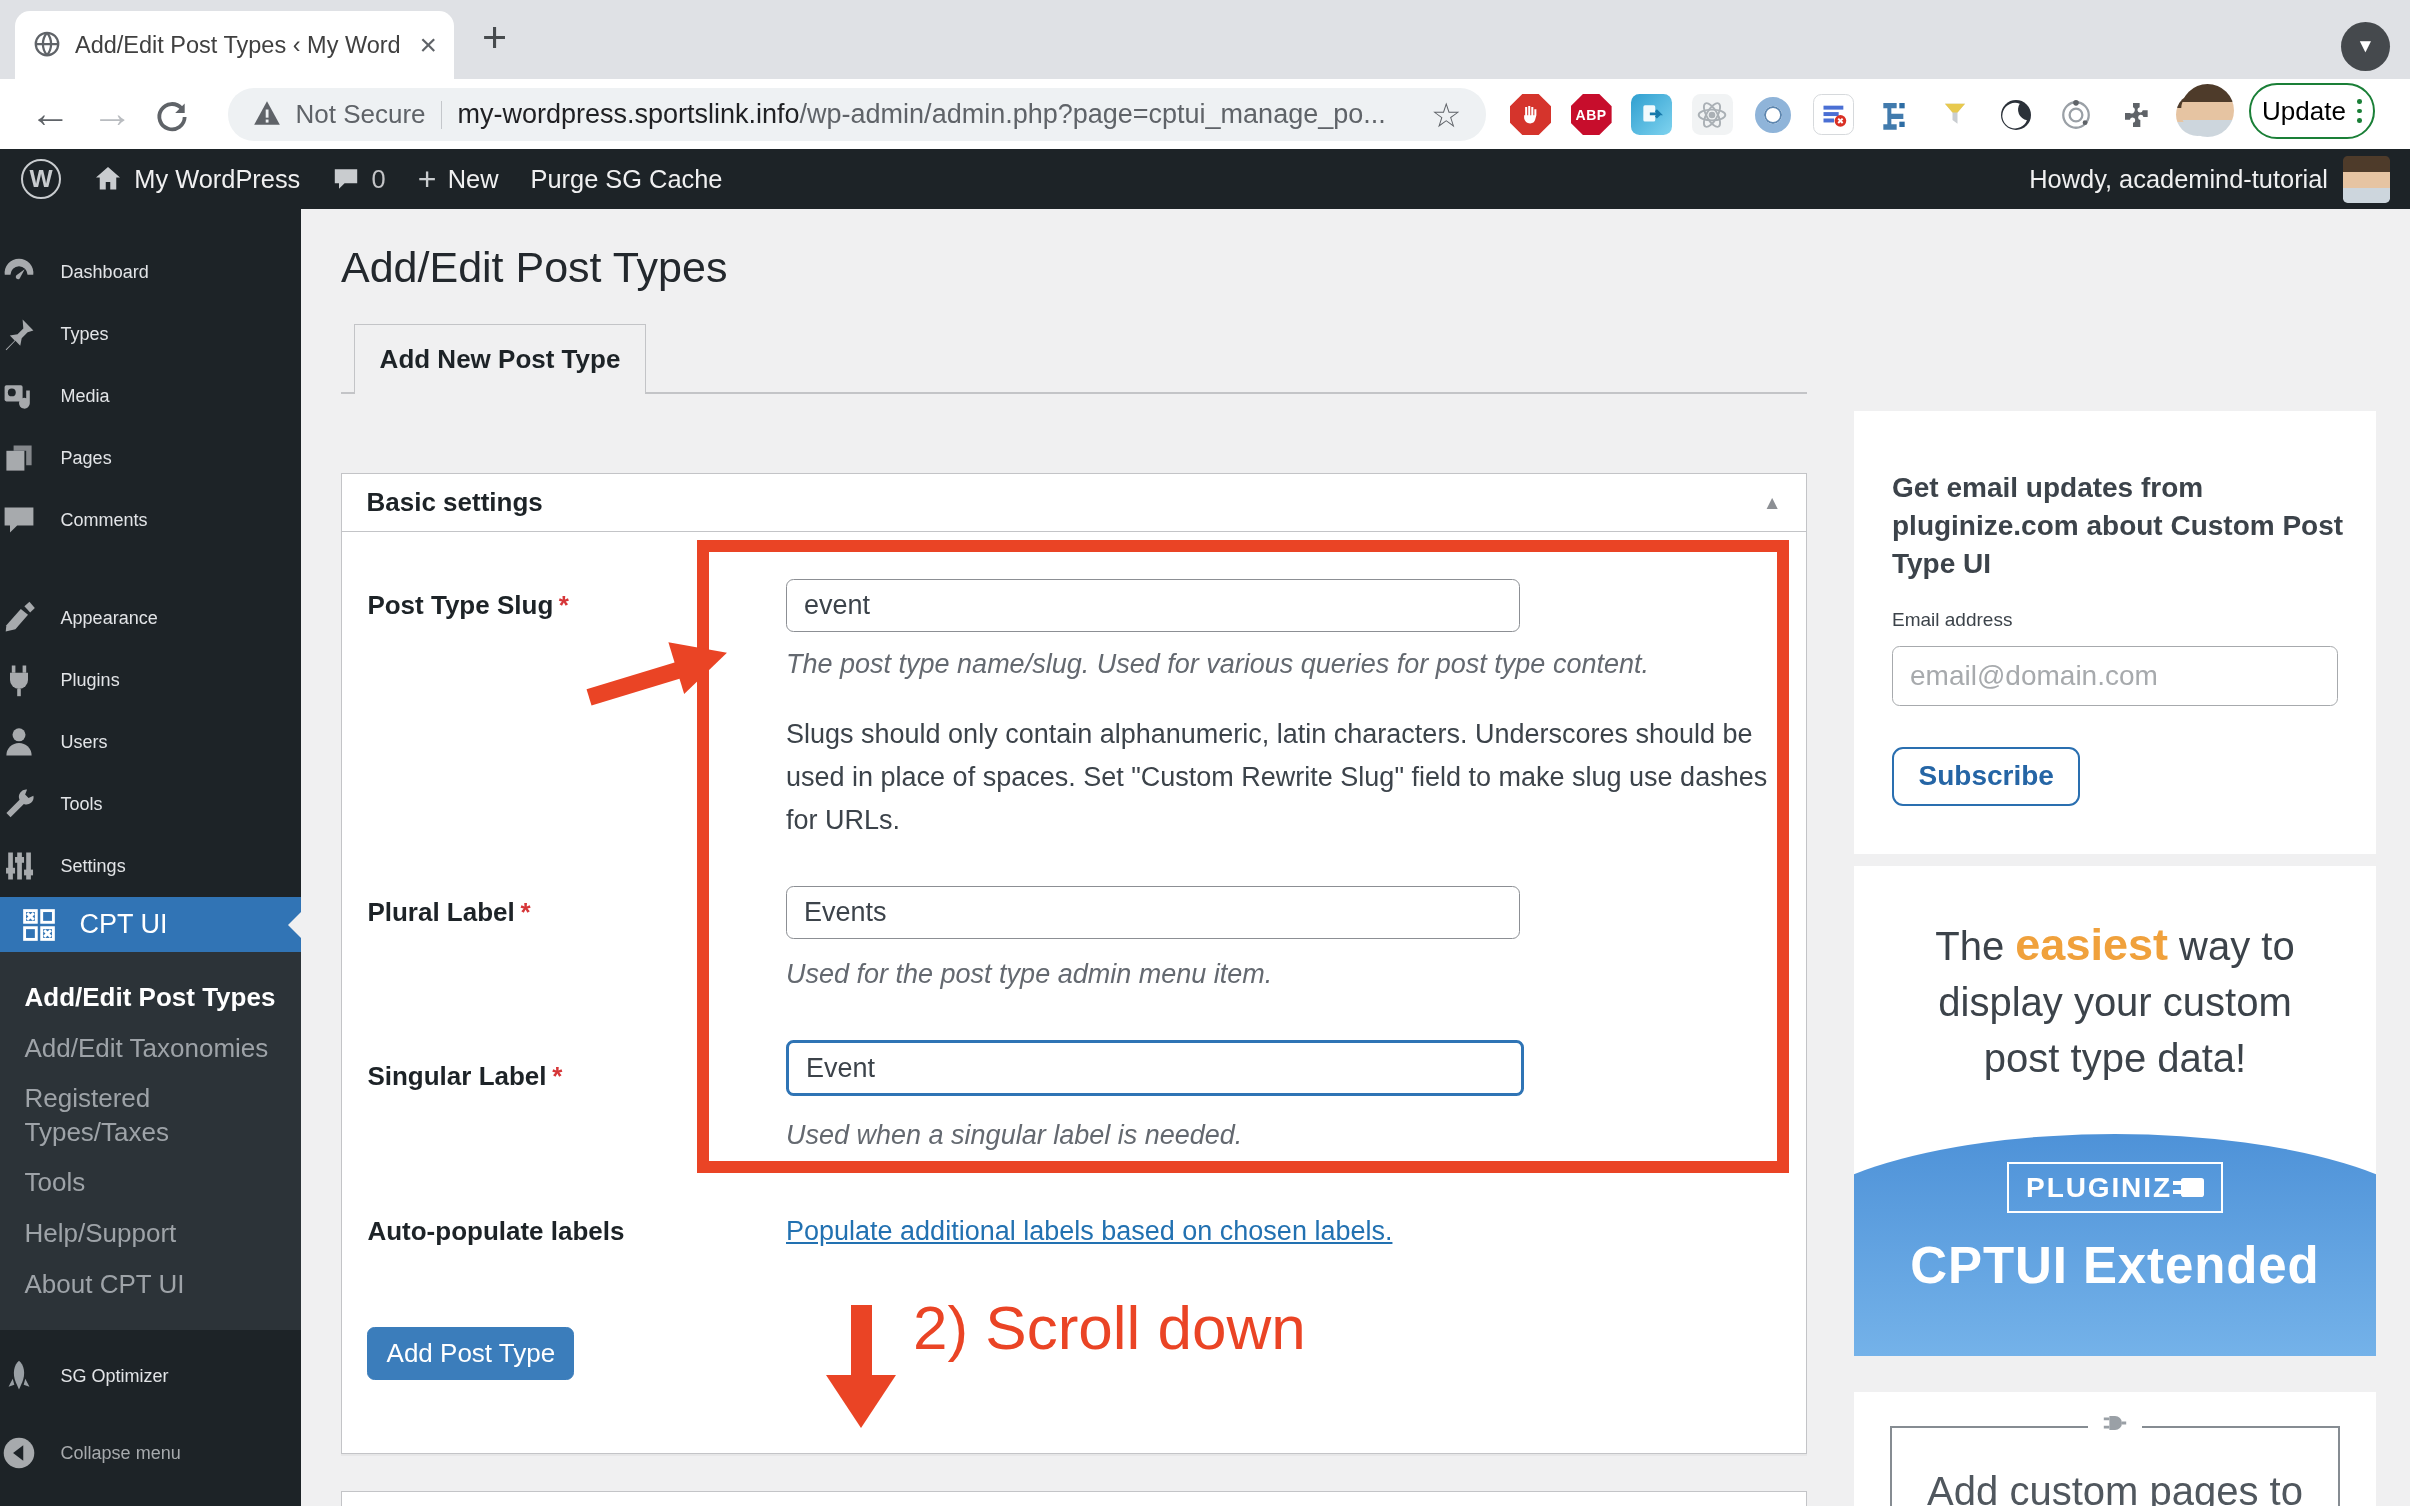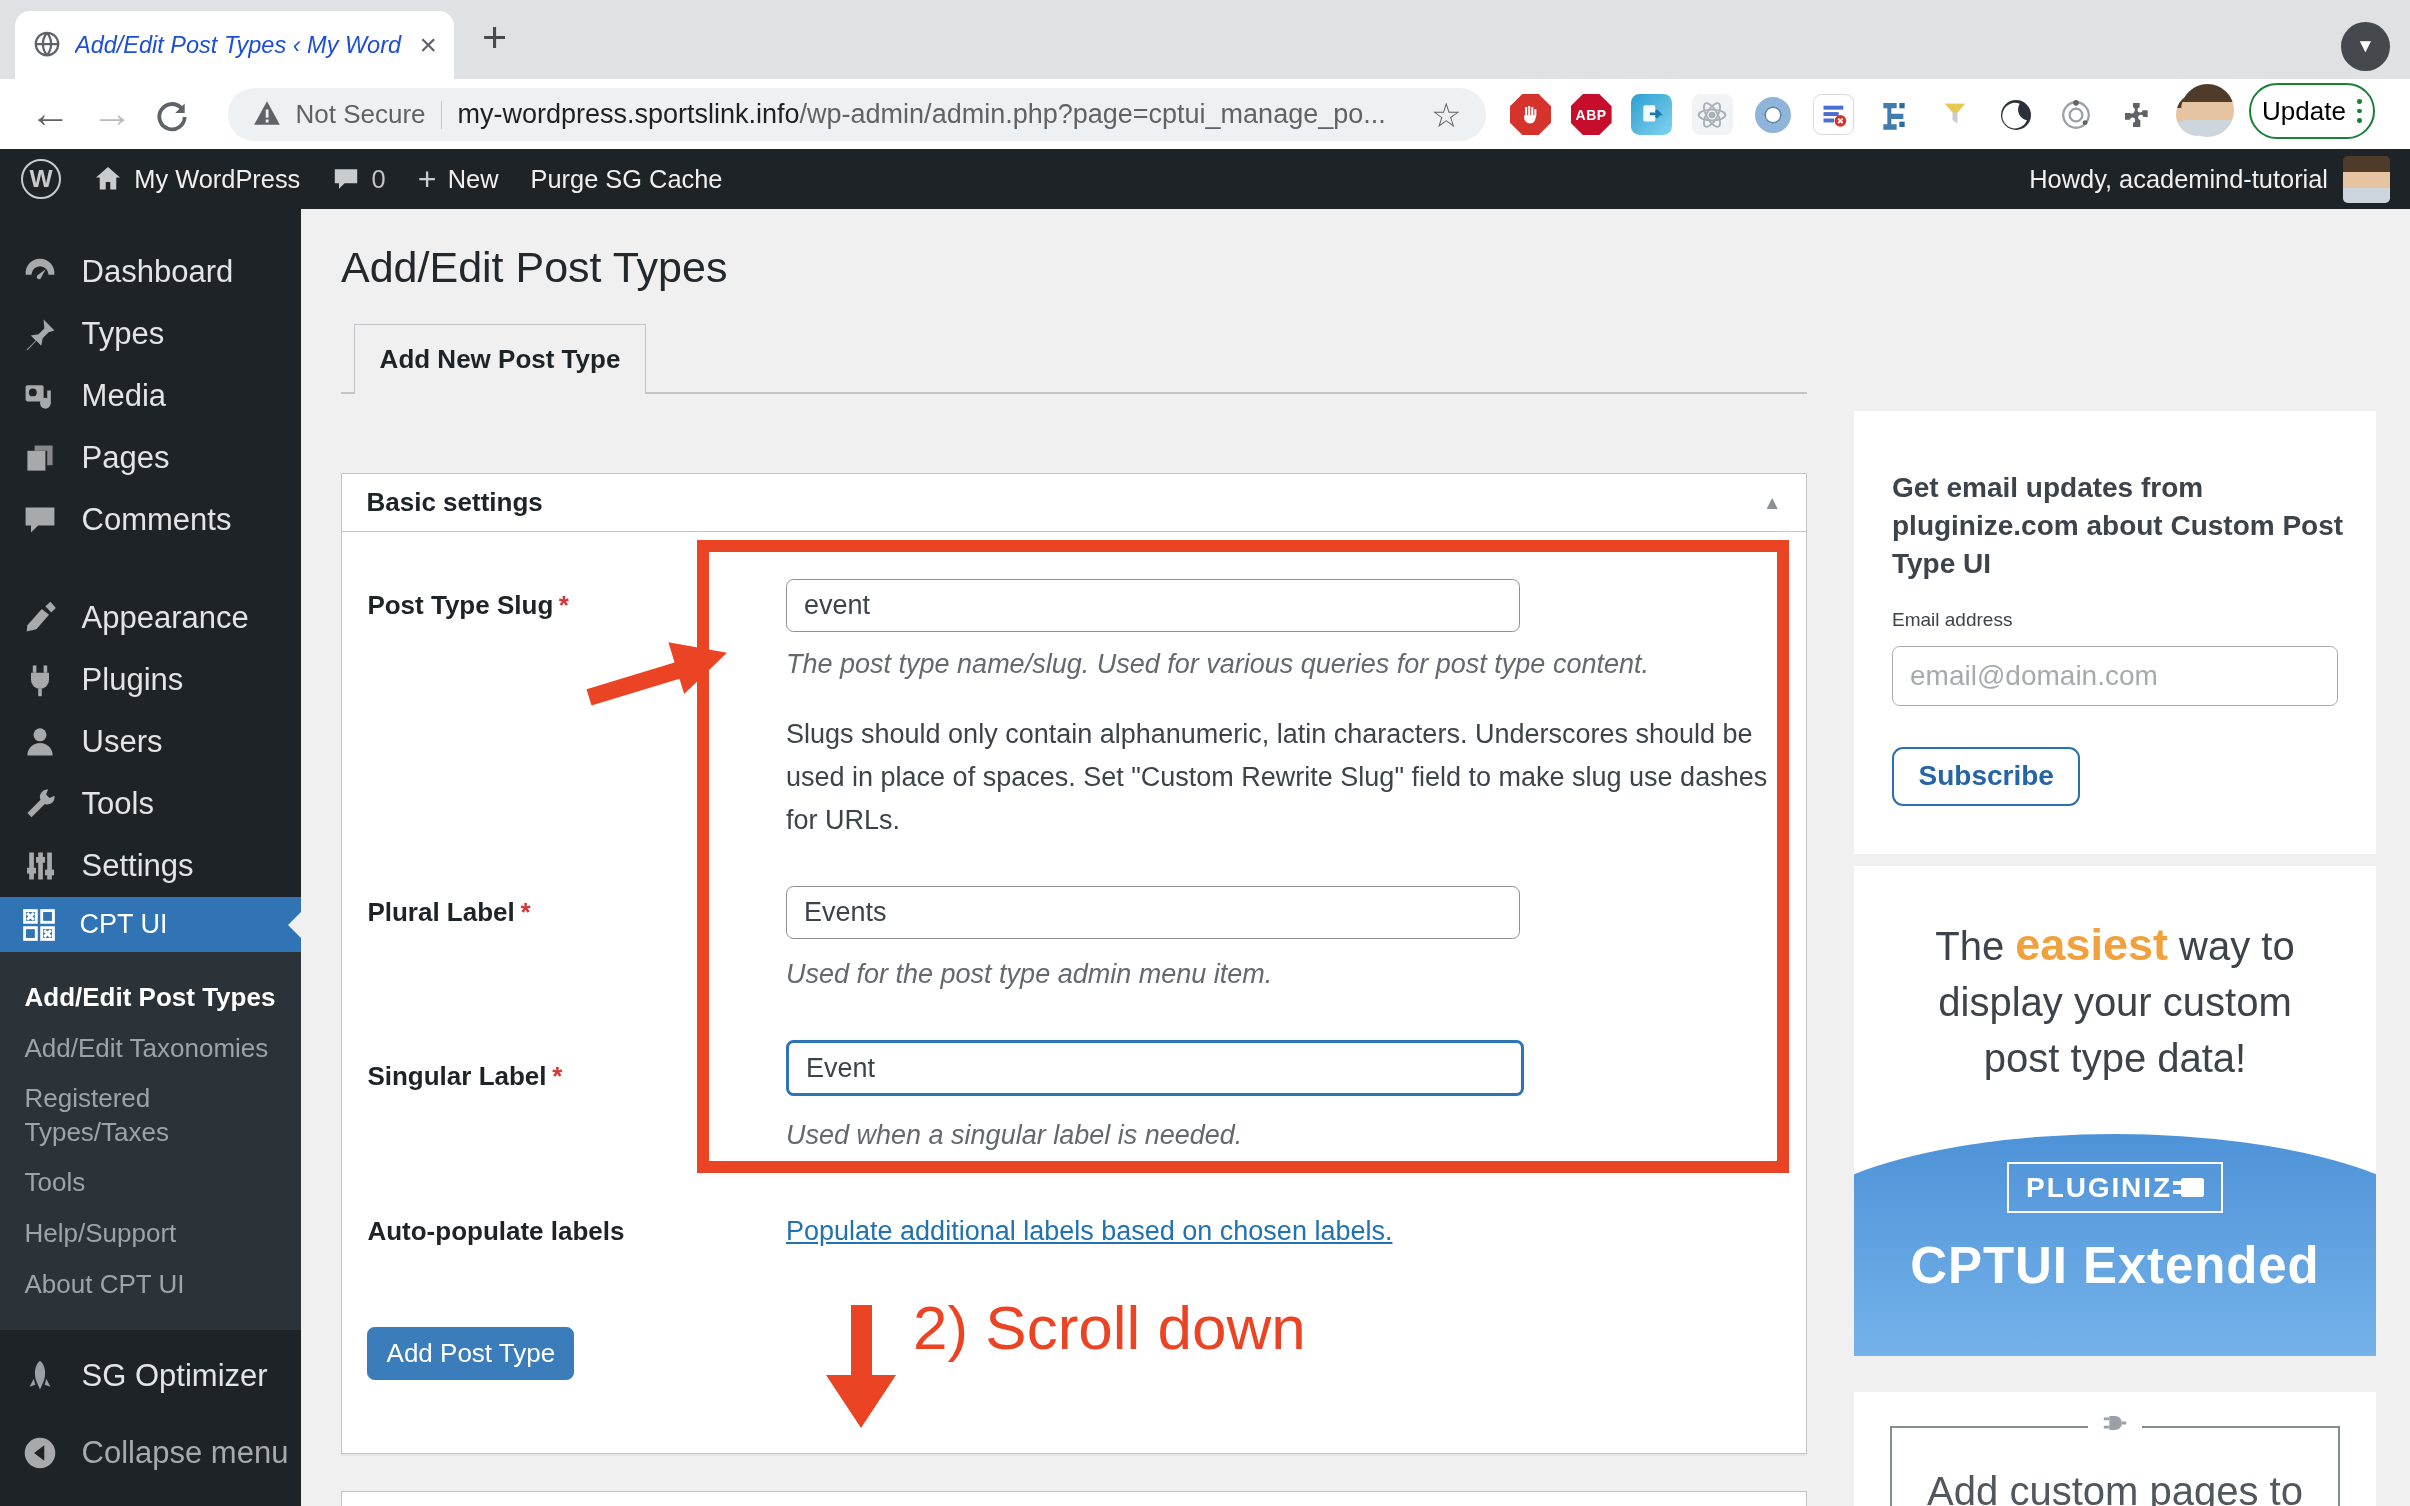--- a/index.html
+++ b/index.html
@@ -4,21 +4,21 @@
 <style>
   * { margin:0; padding:0; box-sizing:border-box; }
   html,body { width:2411px; height:1507px; overflow:hidden; background:#f0f0f1;
               font-family:"Liberation Sans", sans-serif; }
   .window { position:relative; width:2411px; height:1507px; }
 
   
   .tabstrip { position:absolute; left:0; top:0; width:2411px; height:79px; background:#dfe1e5; }
   .tab { position:absolute; left:15px; top:11.3px; width:439px; height:68px; background:#fff;
          border-radius:15px 15px 0 0; display:flex; align-items:center; padding:0 17px; gap:13px; }
-  .tab-title { flex:1; font-size:23.5px; color:#1d4ed8; white-space:nowrap; overflow:hidden;font-style:italic; }
+  .tab-title { flex:1; font-size:23.5px; color:#404040; white-space:nowrap; overflow:hidden; }
   .tab-close { font-size:30px; color:#5f6368; line-height:1; }
   .newtab { position:absolute; left:482px; top:13px; font-size:43px; color:#474b4e; }
   .tabsearch { position:absolute; left:2341px; top:21.7px; width:49px; height:49px; border-radius:50%;
                background:#45494d; color:#fff; display:flex; align-items:center; justify-content:center; font-size:19px; }
 
   
   .toolbar { position:absolute; left:0; top:79px; width:2411px; height:70px; background:#fff; }
   .navbtn { position:absolute; top:83px; font-size:41px; color:#5f6368; line-height:60px; }
   .omnibox { position:absolute; left:228px; top:88px; width:1258px; height:53px; background:#eef1f3;
              border-radius:26px; display:flex; align-items:center; padding:0 24.5px; gap:15px; }
@@ -49,22 +49,22 @@
   .ab-count { color:#c3c4c7; }
   .ab-right { margin-left:auto; display:flex; align-items:center; gap:15px; }
   .avatar-ab { width:47px; height:47px; border-radius:4.7px;
                background:linear-gradient(180deg,#4e3b2a 0 34%,#e6c4a2 34% 68%,#cdd6dd 68%); }
   .wplogo { width:40px; height:40px; border:2.8px solid #c9cccf; border-radius:50%; color:#c9cccf;
             display:flex; align-items:center; justify-content:center; font-size:24.5px; font-weight:bold; }
 
   
   .sidebar { position:absolute; left:0; top:209px; width:301px; height:1298px; background:#1d2327; }
   .menu { padding-top:32px; }
-  .mitem { height:62px; display:flex; align-items:center; gap:22.6px; padding-left:21px;
-           color:#e2e4e7; font-size:31px; }
+  .mitem { height:62px; display:flex; align-items:center; gap:22.6px; 
+           color:#e2e4e7; font-size:18px; }
   .mitem svg { flex:0 0 38px; }
   .msep { height:36px; }
   .cptband { height:55px; background:#3174b5; display:flex; align-items:center; gap:22.6px;
              padding-left:21px; color:#fff; font-size:27px; position:relative; }
   .cptband .notch { position:absolute; right:0; top:50%; margin-top:-13px; width:0; height:0;
                     border:13px solid transparent; border-right-color:#f0f0f1; }
   .submenu { background:#2c3338; padding:19px 0 21px; }
   .smitem { min-height:51px; display:flex; align-items:center; padding:0 19px 0 24.5px;
             color:#9ea3a8; font-size:26px; line-height:34px; }
   .smitem.current { color:#fff; font-weight:bold; }

